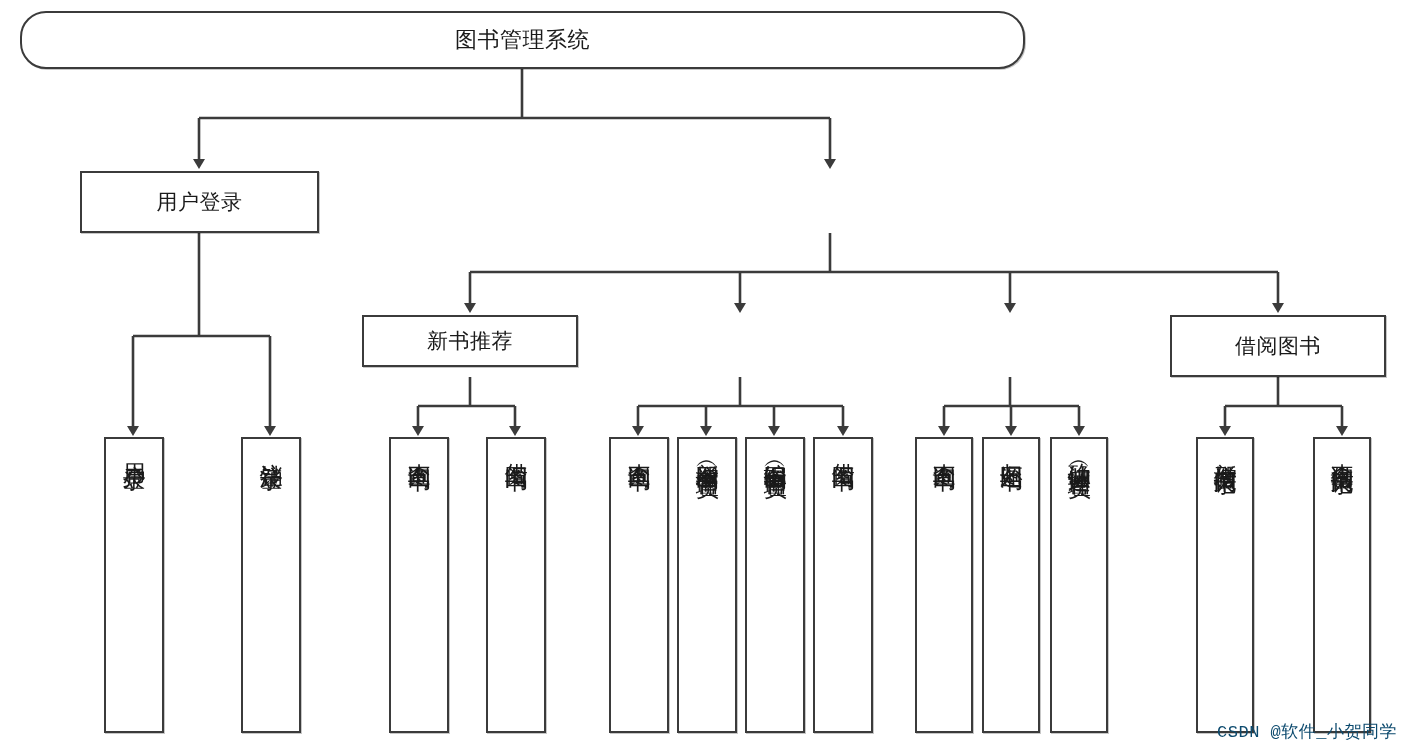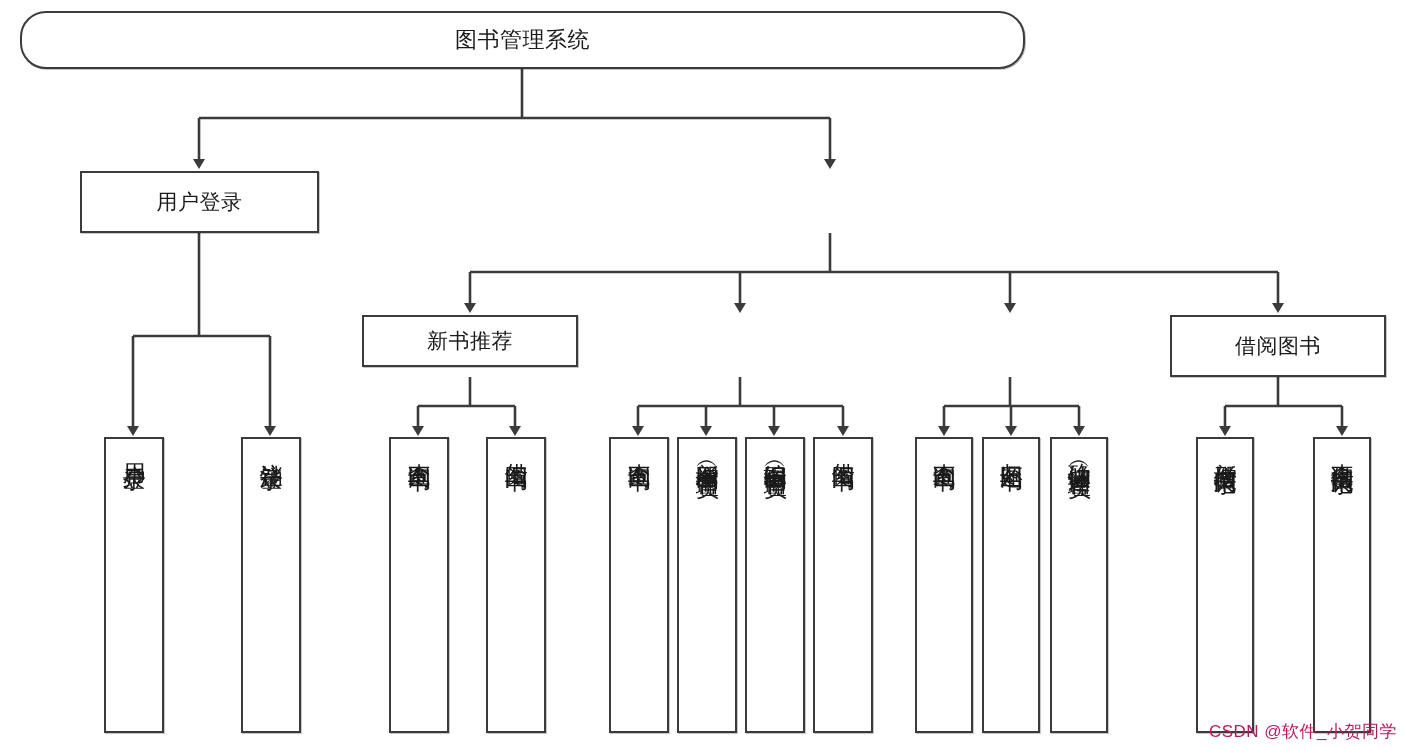--- a/index.html
+++ b/index.html
@@ -59,24 +59,25 @@
     font-size: 23px;
     line-height: 1.02;
     letter-spacing: 2px;
     white-space: nowrap;
   }
   #watermark {
     position: absolute;
     right: 8px;
     bottom: 4px;
     font-size: 17px;
-    color: #be185d;
+    color: #0c4a6e;
     letter-spacing: 0.5px;
     white-space: nowrap;
     user-select: none;
+    font-family: Liberation Mono, monospace;
   }
 </style>
 </head>
 <body>
 
 <div id="canvas">
 
   <svg id="edges" viewBox="0 0 1405 747" xmlns="http://www.w3.org/2000/svg">
     <defs>
       <marker id="arrow" markerWidth="10" markerHeight="12" refX="1" refY="6" orient="auto" markerUnits="userSpaceOnUse">

